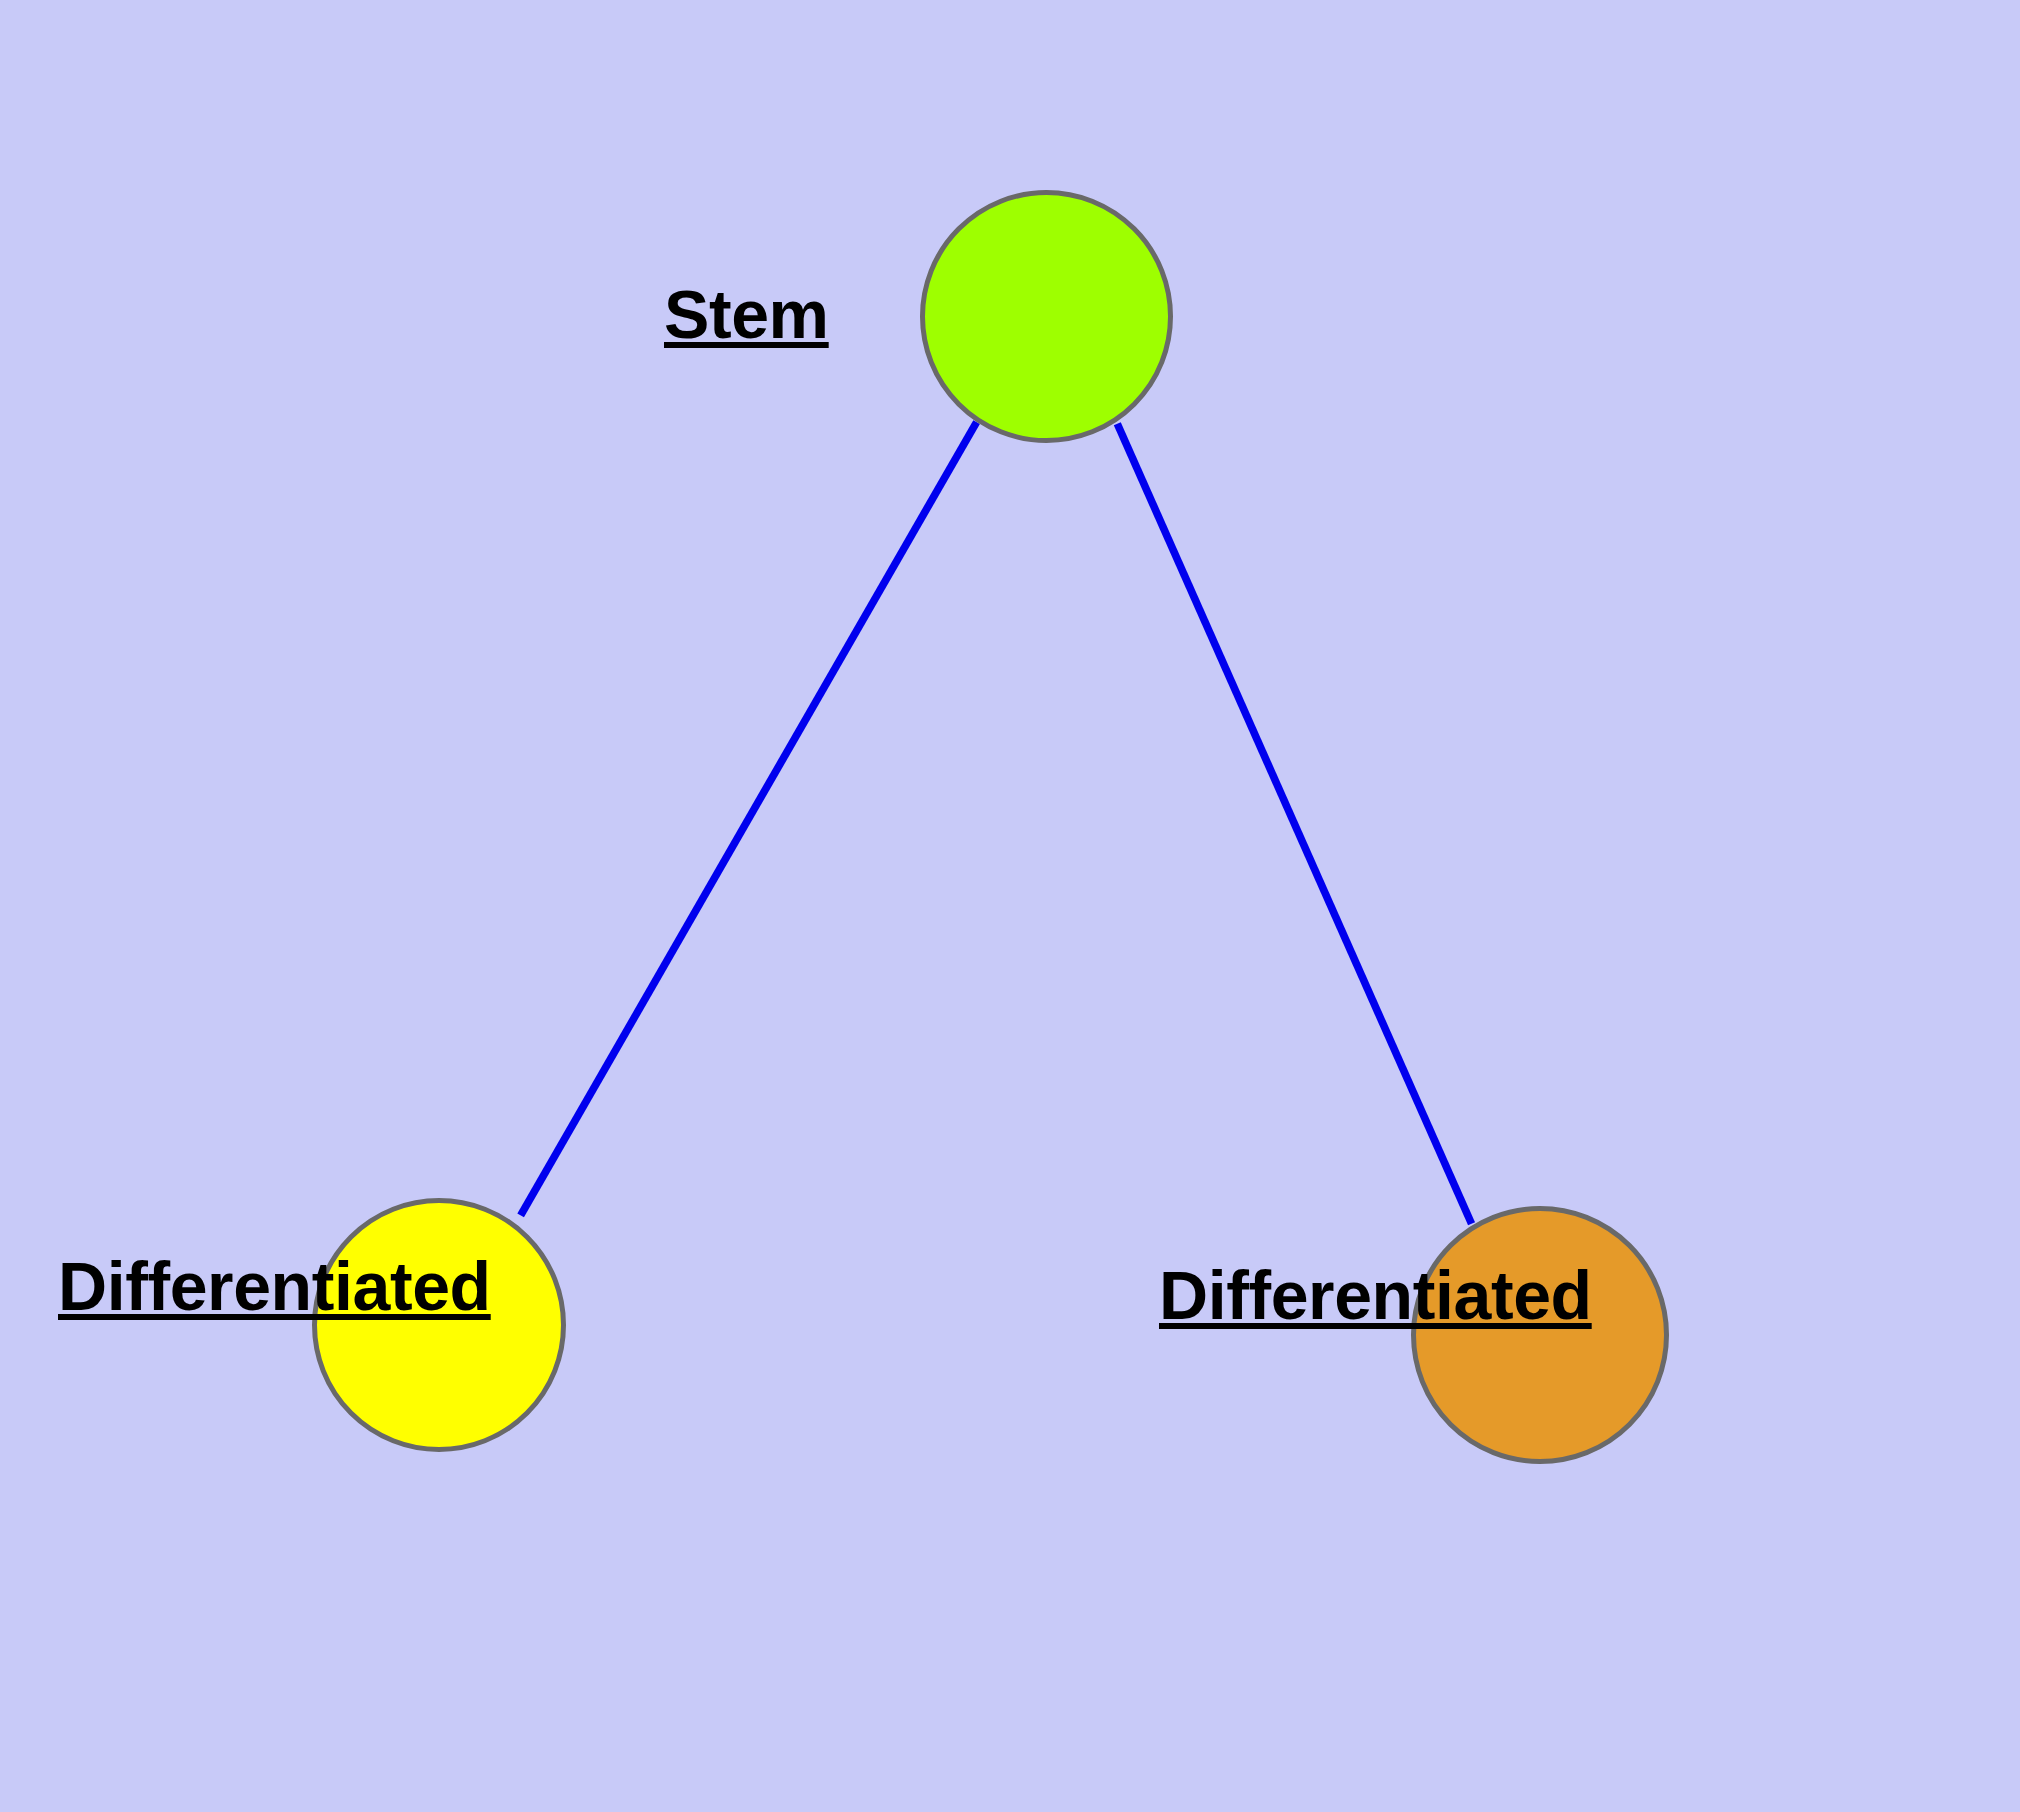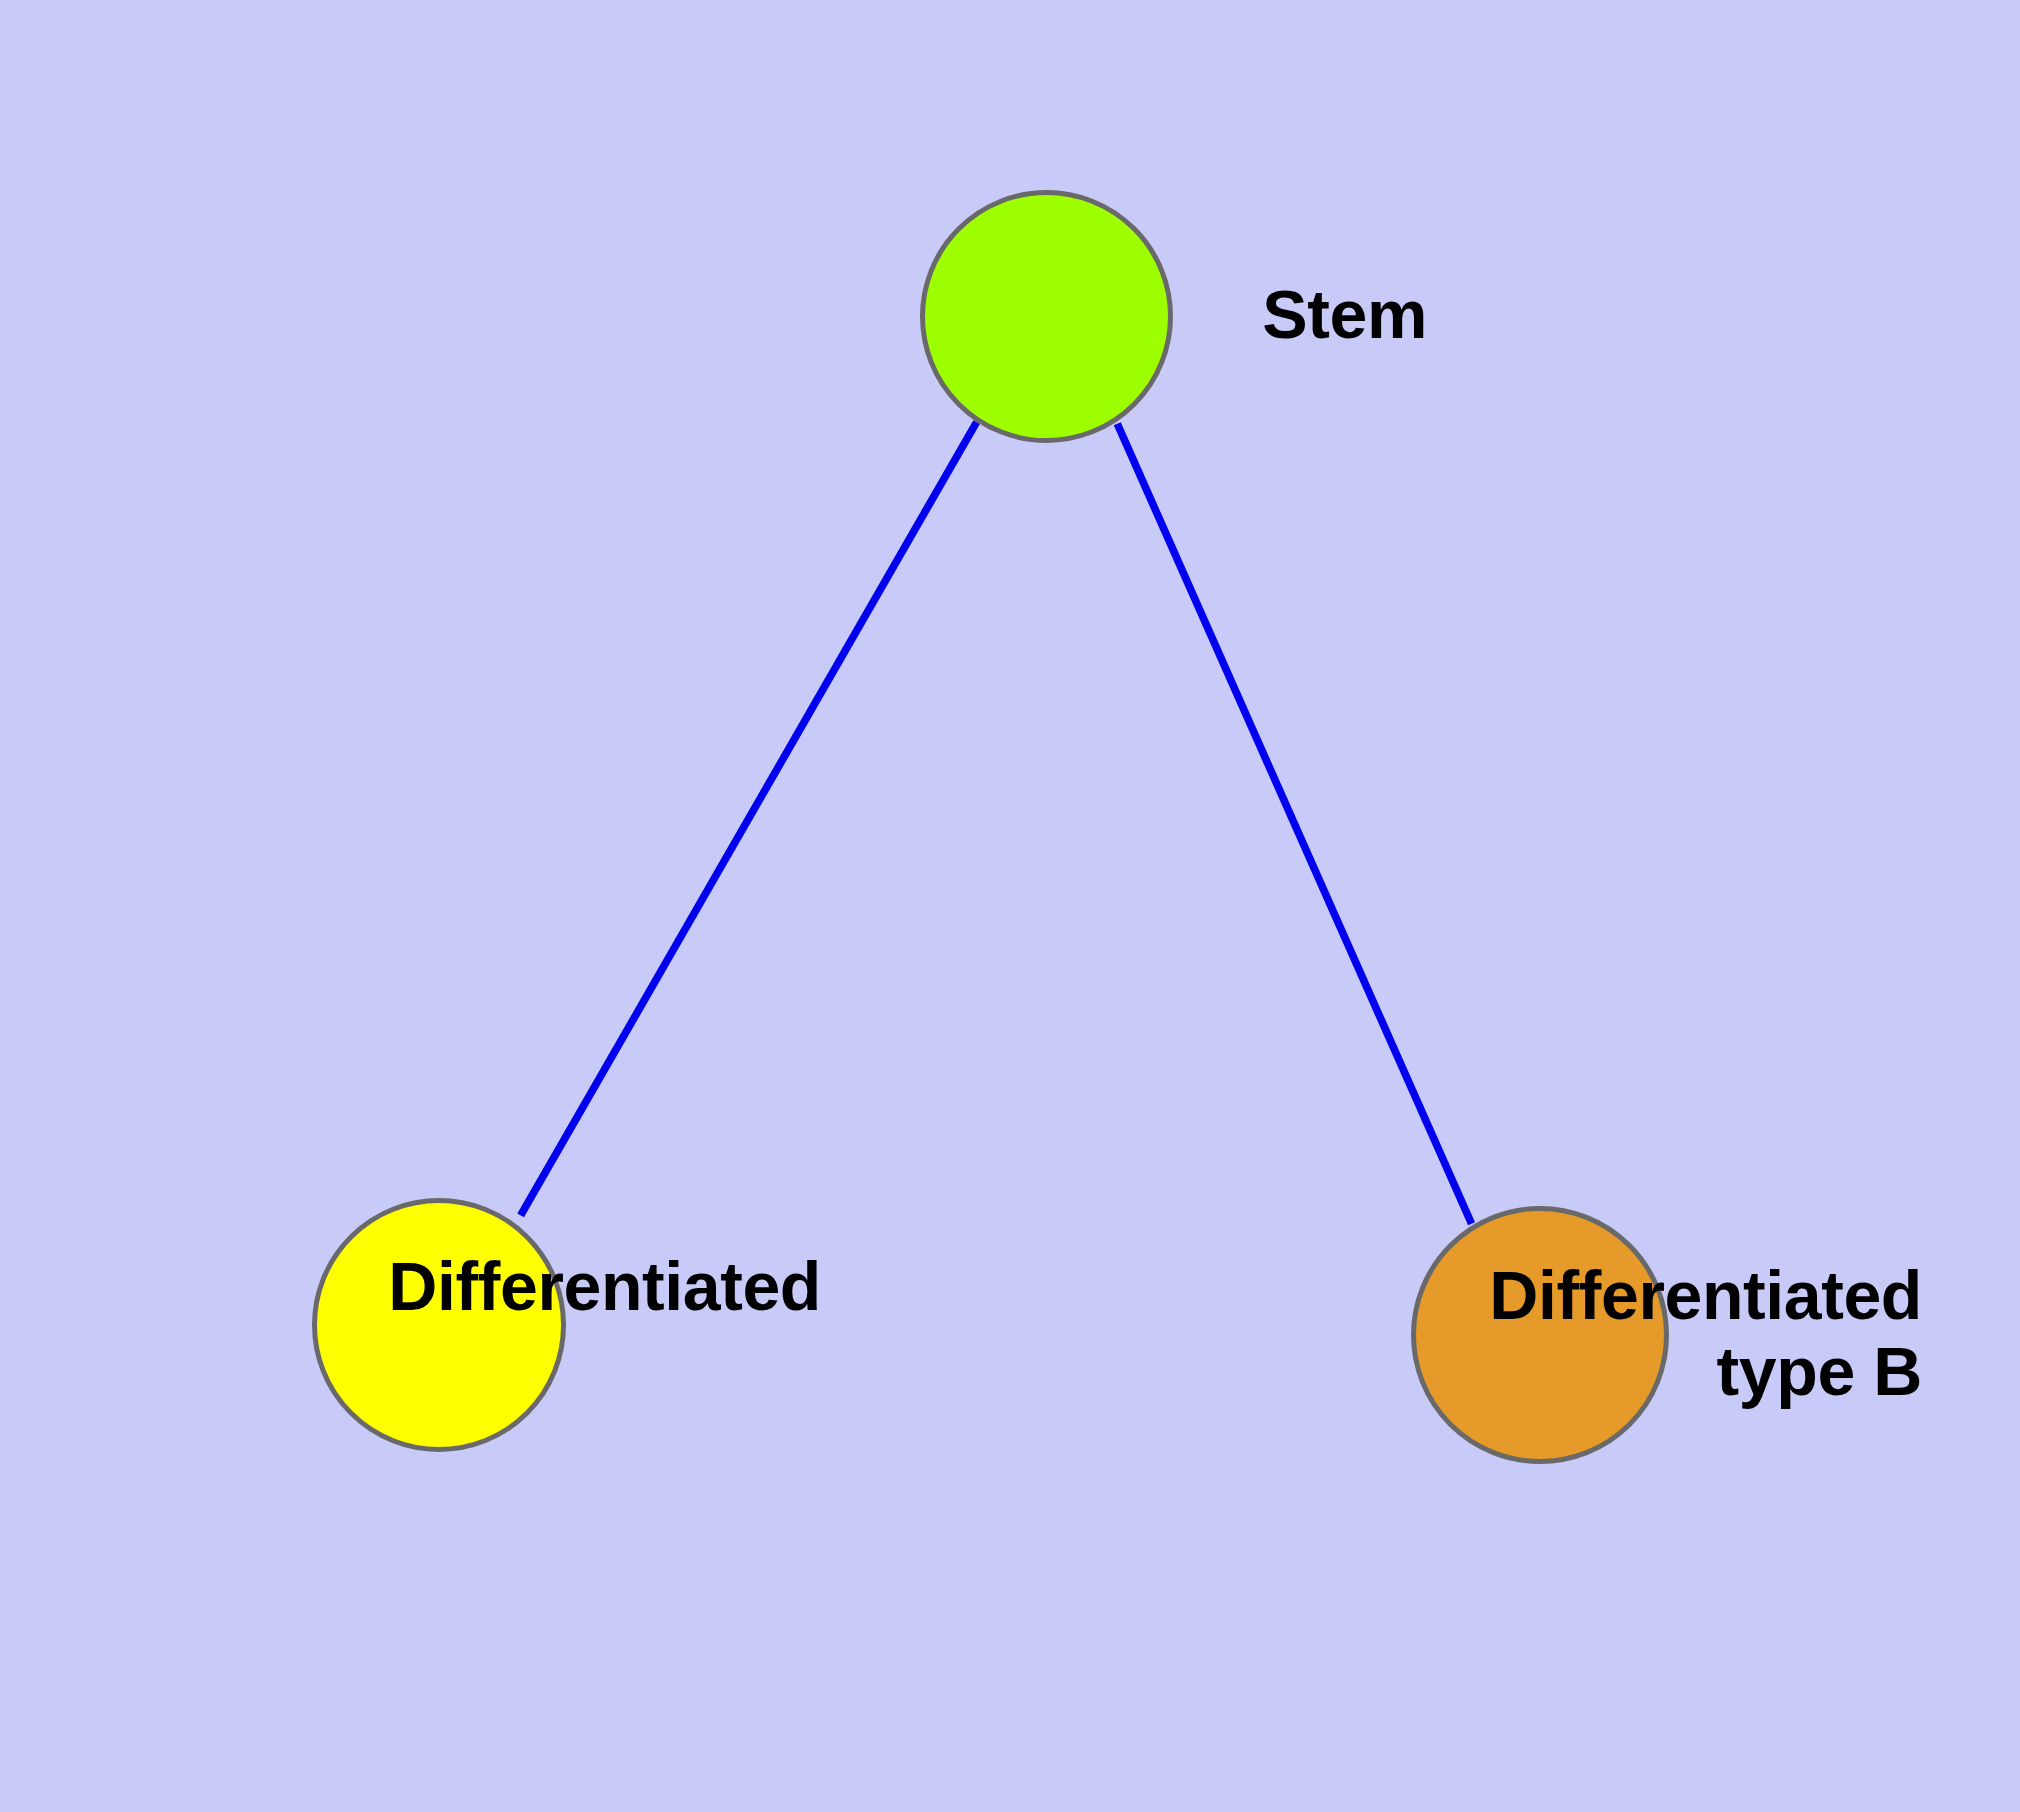--- a/index.html
+++ b/index.html
@@ -31,27 +31,28 @@
     height: 1812px;
   }
   .node {
     position: absolute;
     border-radius: 50%;
     box-sizing: border-box;
     border-style: solid;
   }
   .node-label {
     position: absolute;
-    text-align: right;
+    text-align: left;
     font-weight: bold;
     color: #000000;
     white-space: pre;
     line-height: 1.12;
     letter-spacing: -0.4px;
     pointer-events: none;
+    text-decoration: underline;
   }
   #stem-node {
     left: 920px;
     top: 190px;
     width: 253px;
     height: 253px;
     background: #9eff00;
     border-width: 5.1px;
     border-color: #696969;
   }
@@ -107,16 +108,16 @@
   <div id="stem-node" class="node" style="left: 920px; top: 190px; width: 253px; height: 253px; background: rgb(158, 255, 0); border-width: 5.1px; border-color: rgb(105, 105, 105);"></div>
 
   <div id="type-a-node" class="node" style="left: 312px; top: 1198px; width: 254px; height: 254px; background: rgb(255, 255, 0); border-width: 5.1px; border-color: rgb(105, 105, 105);"></div>
 
   <div id="type-b-node" class="node" style="left: 1411px; top: 1206px; width: 258px; height: 258px; background: rgb(229, 154, 41); border-width: 5.1px; border-color: rgb(105, 105, 105);"></div>
 
   <div id="stem-label" class="node-label" style="font-size: 68px; color: rgb(0, 0, 0); width: 763px; left: 664px; top: 276px;">Stem</div>
 
   <div id="type-a-label" class="node-label" style="font-size: 68px; color: rgb(0, 0, 0); width: 763px; left: 58px; top: 1248px;"><span>Differentiated</span><br></div>
 
-  <div id="type-b-label" class="node-label" style="font-size: 68px; color: rgb(0, 0, 0); width: 763px; left: 1159px; top: 1257px;"><span>Differentiated</span><br><span>type B</span></div>
+  <div id="type-b-label" class="node-label" style="font-size: 68px; color: rgb(0, 0, 0); width: 763px; left: 1159px; top: 1257px;"><span>Differentiated</span><br></div>
 
 </div>
 
 
 </body></html>

